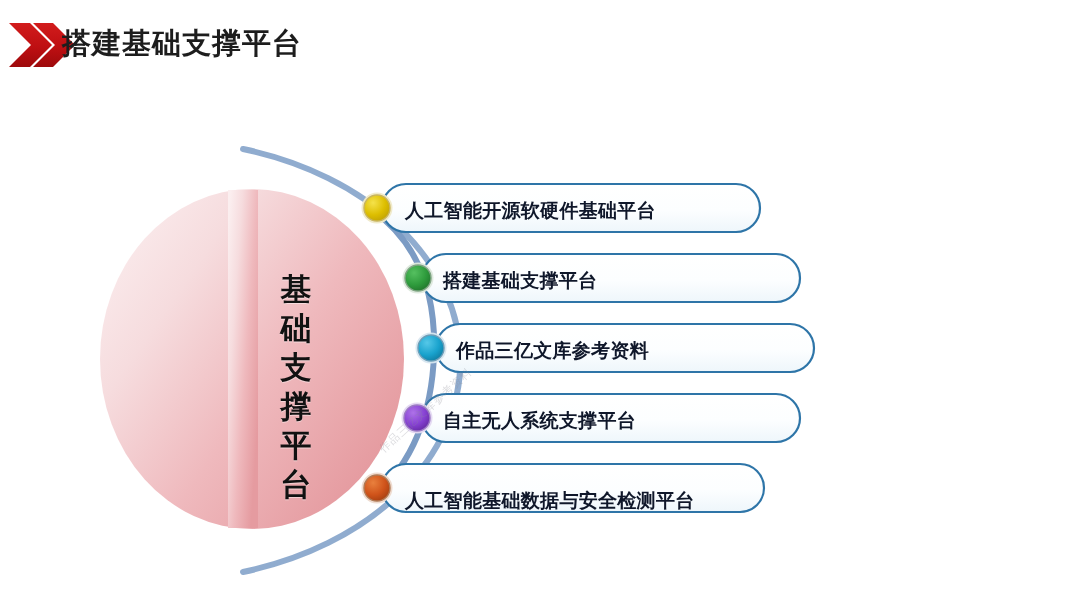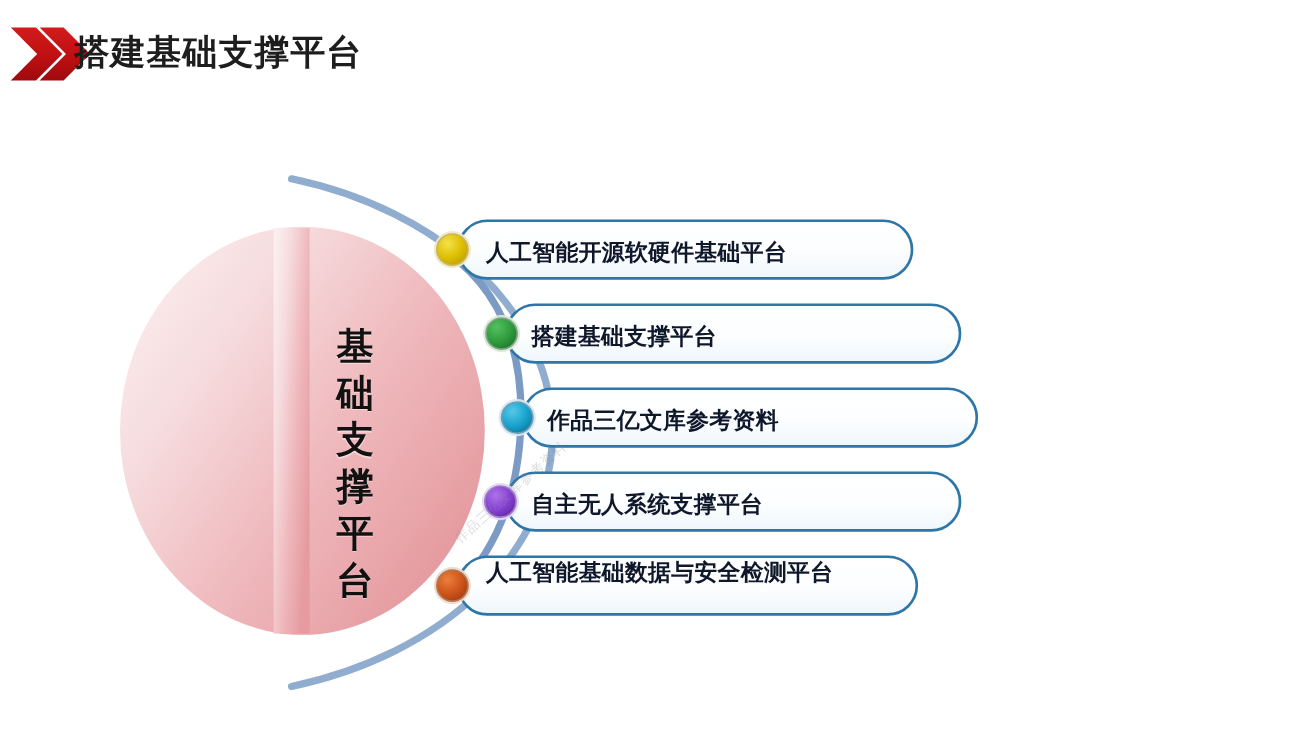--- a/index.html
+++ b/index.html
@@ -182,16 +182,16 @@
     <span>支</span>
     <span>撑</span>
     <span>平</span>
     <span>台</span>
   </div>
 
   <div class="pill-label" style="left:405px;top:106px;">人工智能开源软硬件基础平台</div>
   <div class="pill-label" style="left:443px;top:176px;">搭建基础支撑平台</div>
   <div class="pill-label" style="left:456px;top:246px;">作品三亿文库参考资料</div>
   <div class="pill-label" style="left:443px;top:316px;">自主无人系统支撑平台</div>
-  <div class="pill-label" style="left:405px;top:372px;text-align:right;">人工智能基础数据与安全检测平台</div>
+  <div class="pill-label" style="left:405px;top:396px;text-align:right;">人工智能基础数据与安全检测平台</div>
 
   <div id="watermark">作品三亿文库参考资料</div>
 </div>
 
 </body></html>

